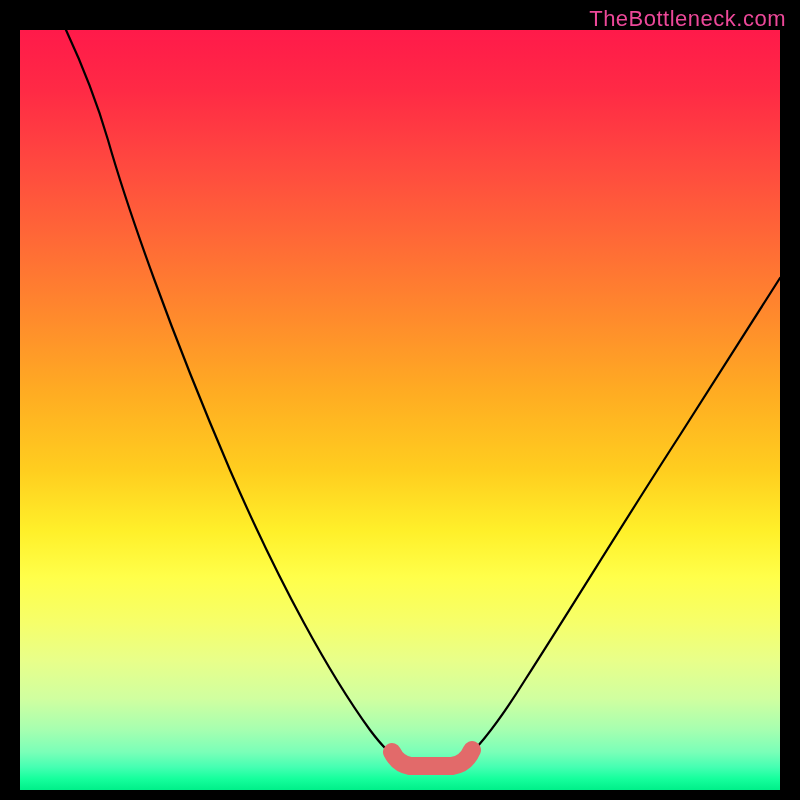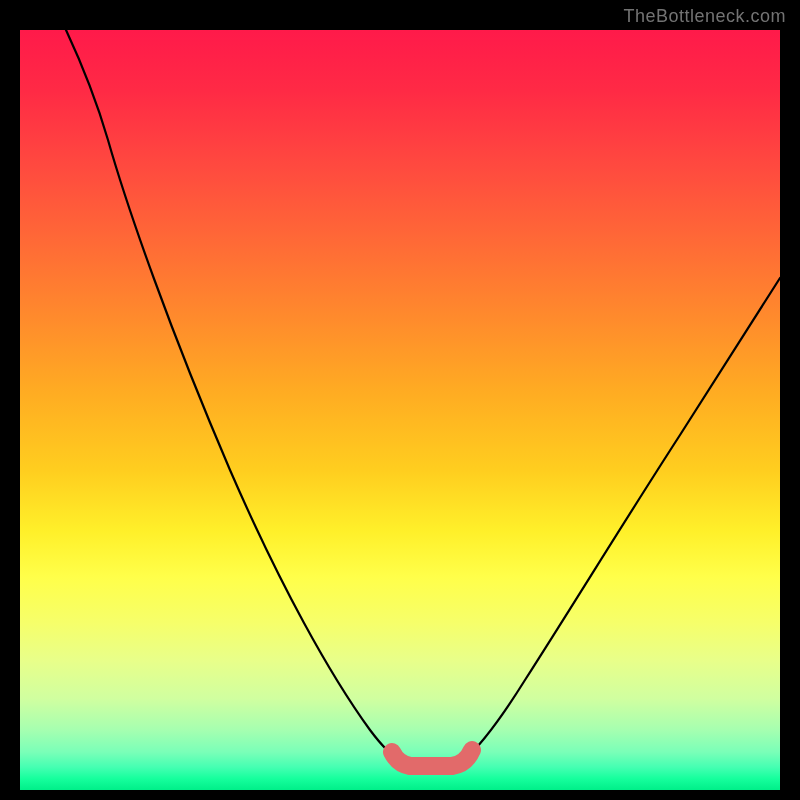--- a/index.html
+++ b/index.html
@@ -14,22 +14,22 @@
   .frame {
     position: relative;
     width: 800px;
     height: 800px;
     background: #000;
   }
   .watermark {
     position: absolute;
     top: 6px;
     right: 14px;
-    color: #737373;
-    font-size: 18px;
+    color: #ec4899;
+    font-size: 22px;
     font-weight: 500;
     letter-spacing: 0.5px;
     z-index: 10;
     user-select: none;
   }
   .plot {
     position: absolute;
     left: 20px;
     top: 30px;
     width: 760px;

